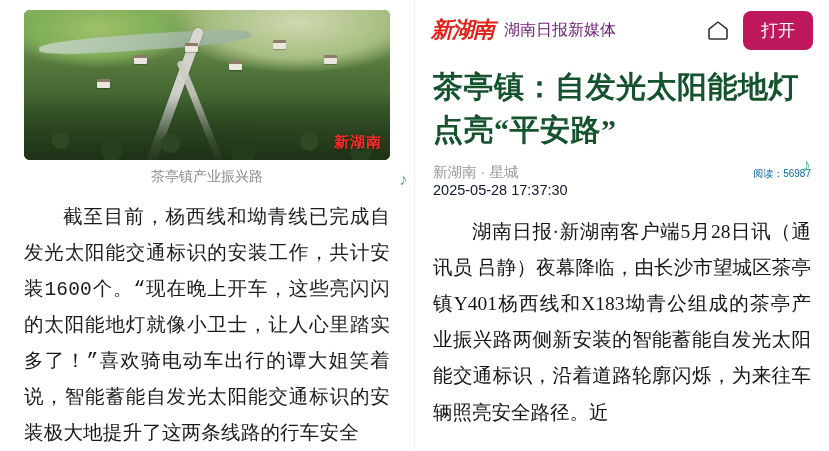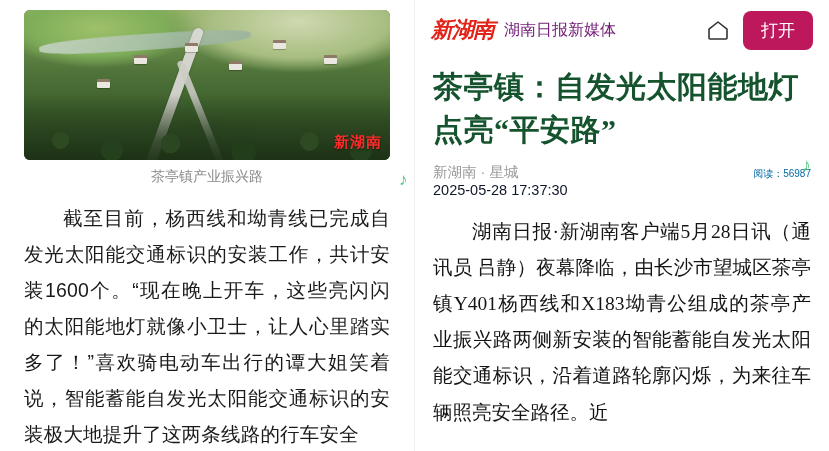--- a/index.html
+++ b/index.html
@@ -104,21 +104,21 @@
     color: #8a8a8a;
     font-size: 14px;
     padding: 8px 0 0 0;
   }
   .left-body {
     padding: 14px 24px 0 24px;
     color: #1a1a1a;
     font-size: 19.5px;
     line-height: 1.85;
     text-align: justify;
-    font-family: Liberation Sans, sans-serif;
+    font-family: Liberation Mono, monospace;
     letter-spacing: .2px;
   }
   .left-body .indent { text-indent: 2em; display: block; }
 
   .left-music-note {
     position: absolute;
     left: 399px; top: 170px;
     color: #49c77a;
     font-size: 17px;
   }

